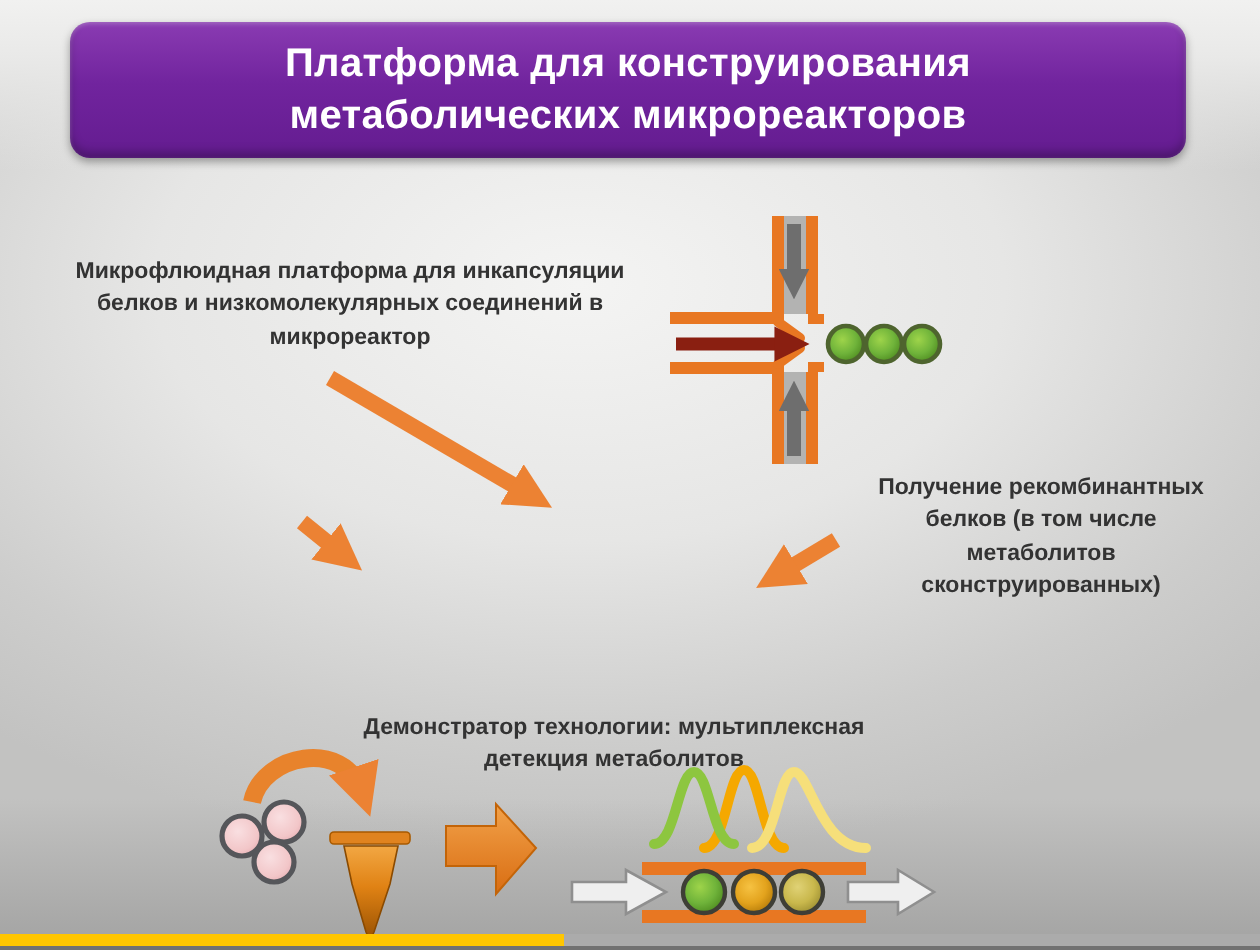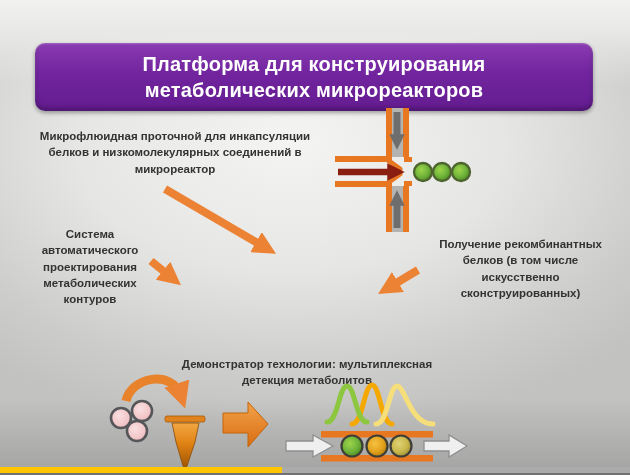--- a/index.html
+++ b/index.html
@@ -11,21 +11,21 @@
     background:
       linear-gradient(180deg, rgba(255,255,255,0) 84%, rgba(96,96,96,0.30) 99%),
       linear-gradient(180deg, #f1f1f0 0%, #e9e9e8 6%, rgba(0,0,0,0) 18%),
       radial-gradient(ellipse 75% 60% at 46% 30%, #f4f4f3 0%, #e6e6e5 45%, #cdcdcc 80%, #c2c2c1 100%);
   }
   .title-box{
     position:absolute;left:35px;top:11px;width:558px;height:68px;
     background:linear-gradient(180deg,#8a3bb2 0%,#71249e 45%,#641c90 100%);
     border-radius:10px;
     box-shadow:0 2px 4px rgba(0,0,0,0.35), inset 0 1px 2px rgba(255,255,255,0.25), inset 0 -3px 5px rgba(0,0,0,0.25);
-    display:flex;align-items:center;justify-content:center;margin-top:32px;
+    display:flex;align-items:center;justify-content:center;
   }
   .title-text{
     color:#fff;font-size:20px;font-weight:bold;line-height:1.3;
     text-align:center;white-space:pre-line;letter-spacing:0.2px;
   }
   .txt{
     position:absolute;color:#333;font-size:11.5px;font-weight:bold;
     line-height:1.42;text-align:center;white-space:pre-line;
   }
   .t-microfluidic{left:22px;top:128px;width:306px;}
@@ -42,31 +42,26 @@
 </head>
 <body>
 
 <div class="slide">
 
   <div class="title-box">
     <div class="title-text">Платформа для конструирования
 метаболических микрореакторов</div>
   </div>
 
-  <div class="txt t-microfluidic">Микрофлюидная проточной для инкапсуляции
+  <div class="txt t-microfluidic">Микрофлюидная платформа для инкапсуляции
 белков и низкомолекулярных соединений в
 микрореактор</div>
-  <div class="txt t-design">Система
-автоматического
-проектирования
-метаболических
-контуров</div>
   <div class="txt t-recombinant">Получение рекомбинантных
 белков (в том числе
-искусственно
+метаболитов
 сконструированных)</div>
   <div class="txt t-demo">Демонстратор технологии: мультиплексная
 детекция метаболитов</div>
 
   <svg class="overlay" viewBox="0 0 630 475" xmlns="http://www.w3.org/2000/svg">
     <defs>
       <marker id="mOrange" viewBox="0 0 10 10" refX="5" refY="5" markerWidth="2.9" markerHeight="2.9" orient="auto">
         <path d="M0,0 L10,5 L0,10 Z" fill="#ec8233"></path>
       </marker>
       <marker id="mRed" viewBox="0 0 10 10" refX="5" refY="5" markerWidth="2.7" markerHeight="2.7" orient="auto">

